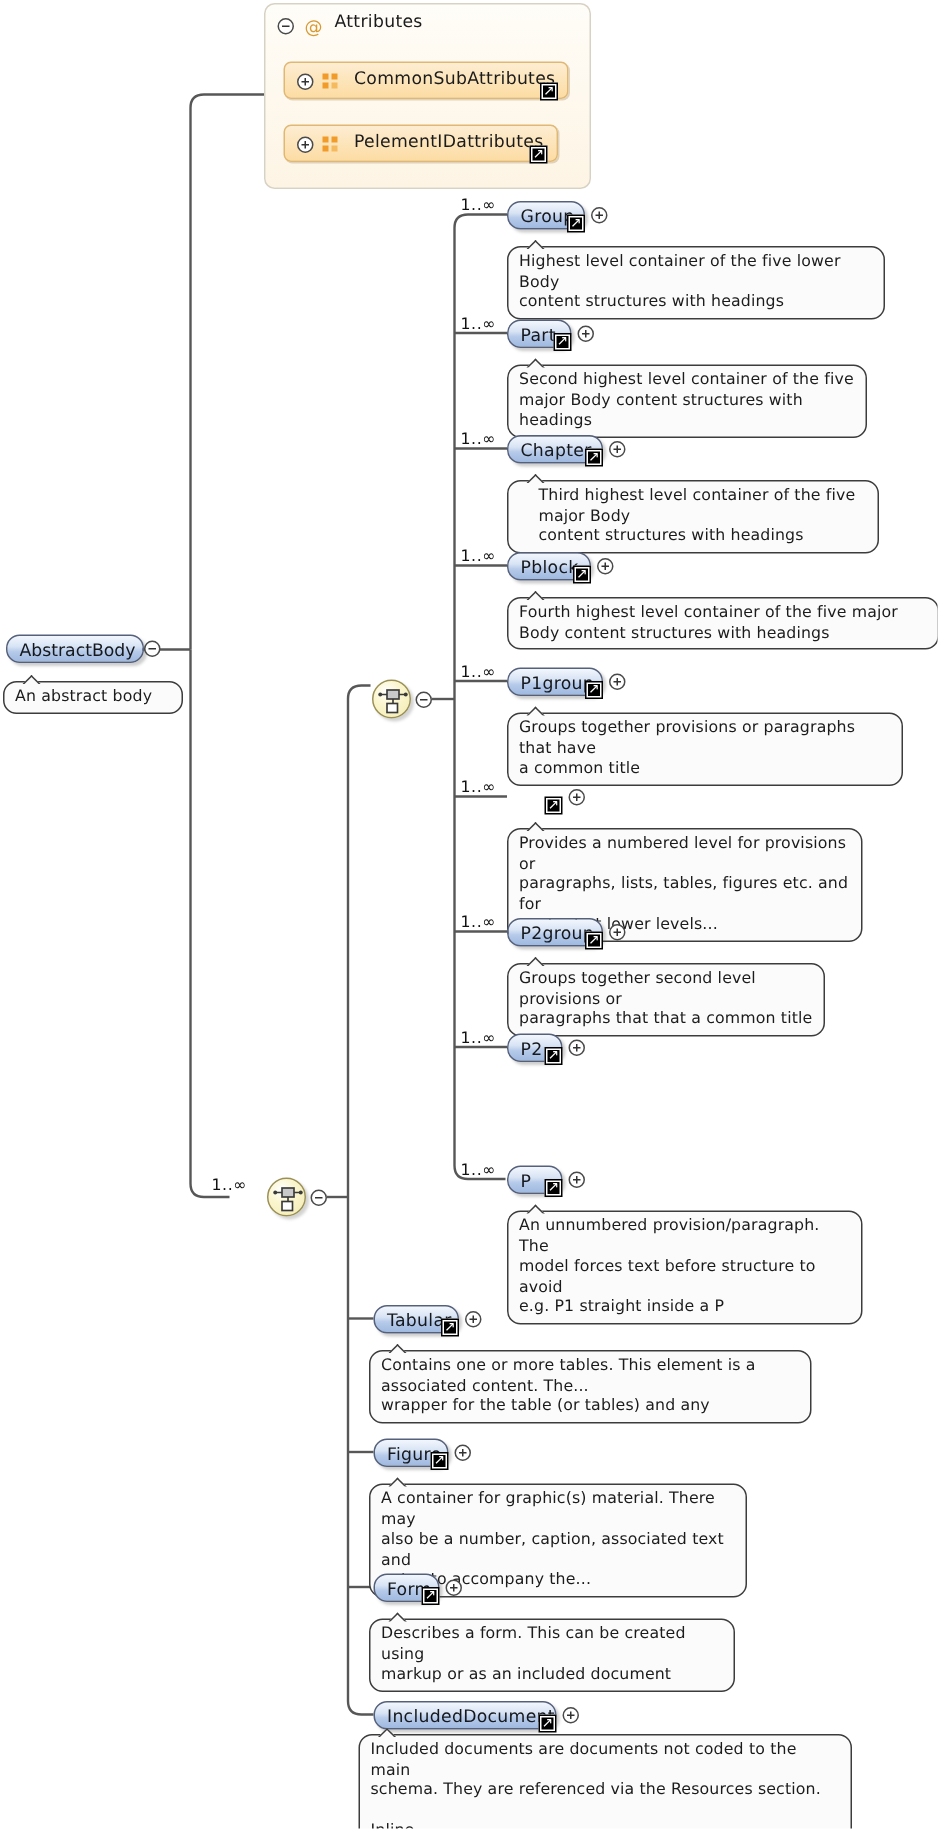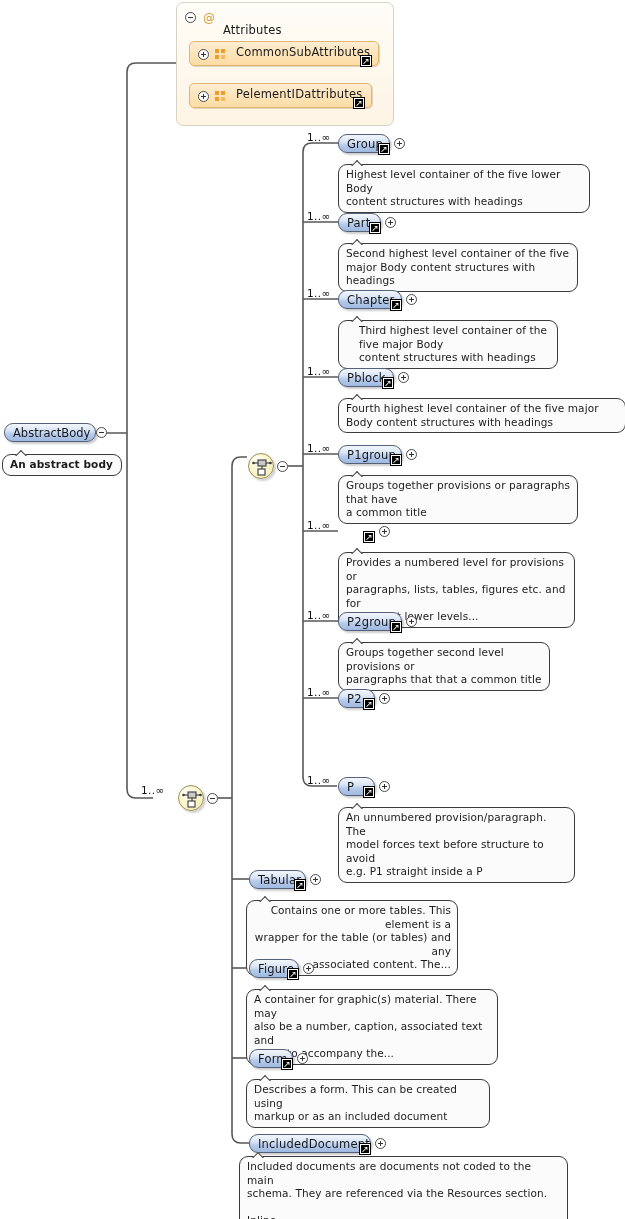--- a/index.html
+++ b/index.html
@@ -160,21 +160,21 @@
       <path d="M303,454 L338,454"></path>
       <path d="M303,531 L338,531"></path>
       <path d="M303,621 L338,621"></path>
       <path d="M303,698 L338,698"></path>
     </g>
   </svg>
 
   <div class="attr-panel" style="left:176px;top:2px;width:218px;height:124px;">
     <div class="pm" style="left:8px;top:9px;"></div>
     <span class="at" style="left:26px;top:9px;">@</span>
-    <div class="attr-head" style="left:46px;top:20px;">
+    <div class="attr-head" style="left:46px;top:4px;">
       <span>Attributes</span>
     </div>
 
     <div class="attr-row" style="left:12px;top:38px;width:190px;height:25px;">
       <div class="pm plus" style="left:8px;top:7px;"></div>
       <div class="agicon" style="left:25px;top:7px;">
         <i class="a"></i>
           <i class="b"></i>
           <i class="c"></i>
           <i class="d"></i>
@@ -197,21 +197,21 @@
       <div class="linkbadge" style="left:163px;top:13px;">
           <span>↗</span>
         </div>
     </div>
   </div>
 
   <div class="root" style="left:4px;top:423px;width:92px;">
     <span class="t">AbstractBody</span>
   </div>
   <div class="pm" style="left:96px;top:427px;"></div>
-  <div class="doc" style="left:2px;top:454px;width:120px;font-weight:bold;">
+  <div class="doc" style="left:2px;top:454px;width:120px;">
     <span class="tail"></span>
     <p>An abstract body</p>
   </div>
 
   <div class="compositor" style="left:248px;top:453px;">
     <svg width="20" height="20" viewBox="0 0 20 20">
       <g stroke="#3a3a3a" stroke-width="1.1" fill="none">
         <line x1="1" y1="6" x2="19" y2="6"></line>
         <line x1="10" y1="6" x2="10" y2="13"></line>
       </g>
@@ -267,21 +267,21 @@
   </div>
 
   <span class="card" style="left:307px;top:287px;">1..∞</span>
   <div class="enode" style="left:338px;top:290px;width:64px;">
     <span class="t">Chapter</span>
   </div>
   <div class="linkbadge" style="left:390px;top:299px;">
       <span>↗</span>
     </div>
   <div class="pm plus" style="left:406px;top:294px;"></div>
-  <div class="doc" style="left:338px;top:320px;width:220px;padding-left:20px;">
+  <div class="doc" style="left:338px;top:320px;width:248px;padding-left:20px;">
     <span class="tail"></span>
     <p>Third highest level container of the five major Body</p>
     <p>content structures with headings</p>
   </div>
 
   <span class="card" style="left:307px;top:365px;">1..∞</span>
   <div class="enode" style="left:338px;top:368px;width:56px;">
     <span class="t">Pblock</span>
   </div>
   <div class="linkbadge" style="left:382px;top:377px;">
@@ -295,21 +295,21 @@
   </div>
 
   <span class="card" style="left:307px;top:442px;">1..∞</span>
   <div class="enode" style="left:338px;top:445px;width:64px;">
     <span class="t">P1group</span>
   </div>
   <div class="linkbadge" style="left:390px;top:454px;">
       <span>↗</span>
     </div>
   <div class="pm plus" style="left:406px;top:449px;"></div>
-  <div class="doc" style="left:338px;top:475px;width:240px;">
+  <div class="doc" style="left:338px;top:475px;width:264px;">
     <span class="tail"></span>
     <p>Groups together provisions or paragraphs that have</p>
     <p>a common title</p>
   </div>
 
   <span class="card" style="left:307px;top:519px;">1..∞</span>
   <div class="enode" style="left:338px;top:522px;width:37px;margin-top:36px;">
     <span class="t">P1</span>
   </div>
   <div class="linkbadge" style="left:363px;top:531px;">
@@ -361,25 +361,25 @@
     <p>e.g. P1 straight inside a P</p>
   </div>
 
   <div class="enode" style="left:249px;top:870px;width:57px;">
     <span class="t">Tabular</span>
   </div>
   <div class="linkbadge" style="left:294px;top:879px;">
       <span>↗</span>
     </div>
   <div class="pm plus" style="left:310px;top:874px;"></div>
-  <div class="doc" style="left:246px;top:900px;width:212px;text-align:right;">
+  <div class="doc" style="left:246px;top:900px;width:295px;">
     <span class="tail"></span>
     <p>Contains one or more tables. This element is a</p>
+    <p>associated content. The...</p>
     <p>wrapper for the table (or tables) and any</p>
-    <p>associated content. The...</p>
   </div>
 
   <div class="enode" style="left:249px;top:959px;width:50px;">
     <span class="t">Figure</span>
   </div>
   <div class="linkbadge" style="left:287px;top:968px;">
       <span>↗</span>
     </div>
   <div class="pm plus" style="left:303px;top:963px;"></div>
   <div class="doc" style="left:246px;top:989px;width:252px;">

